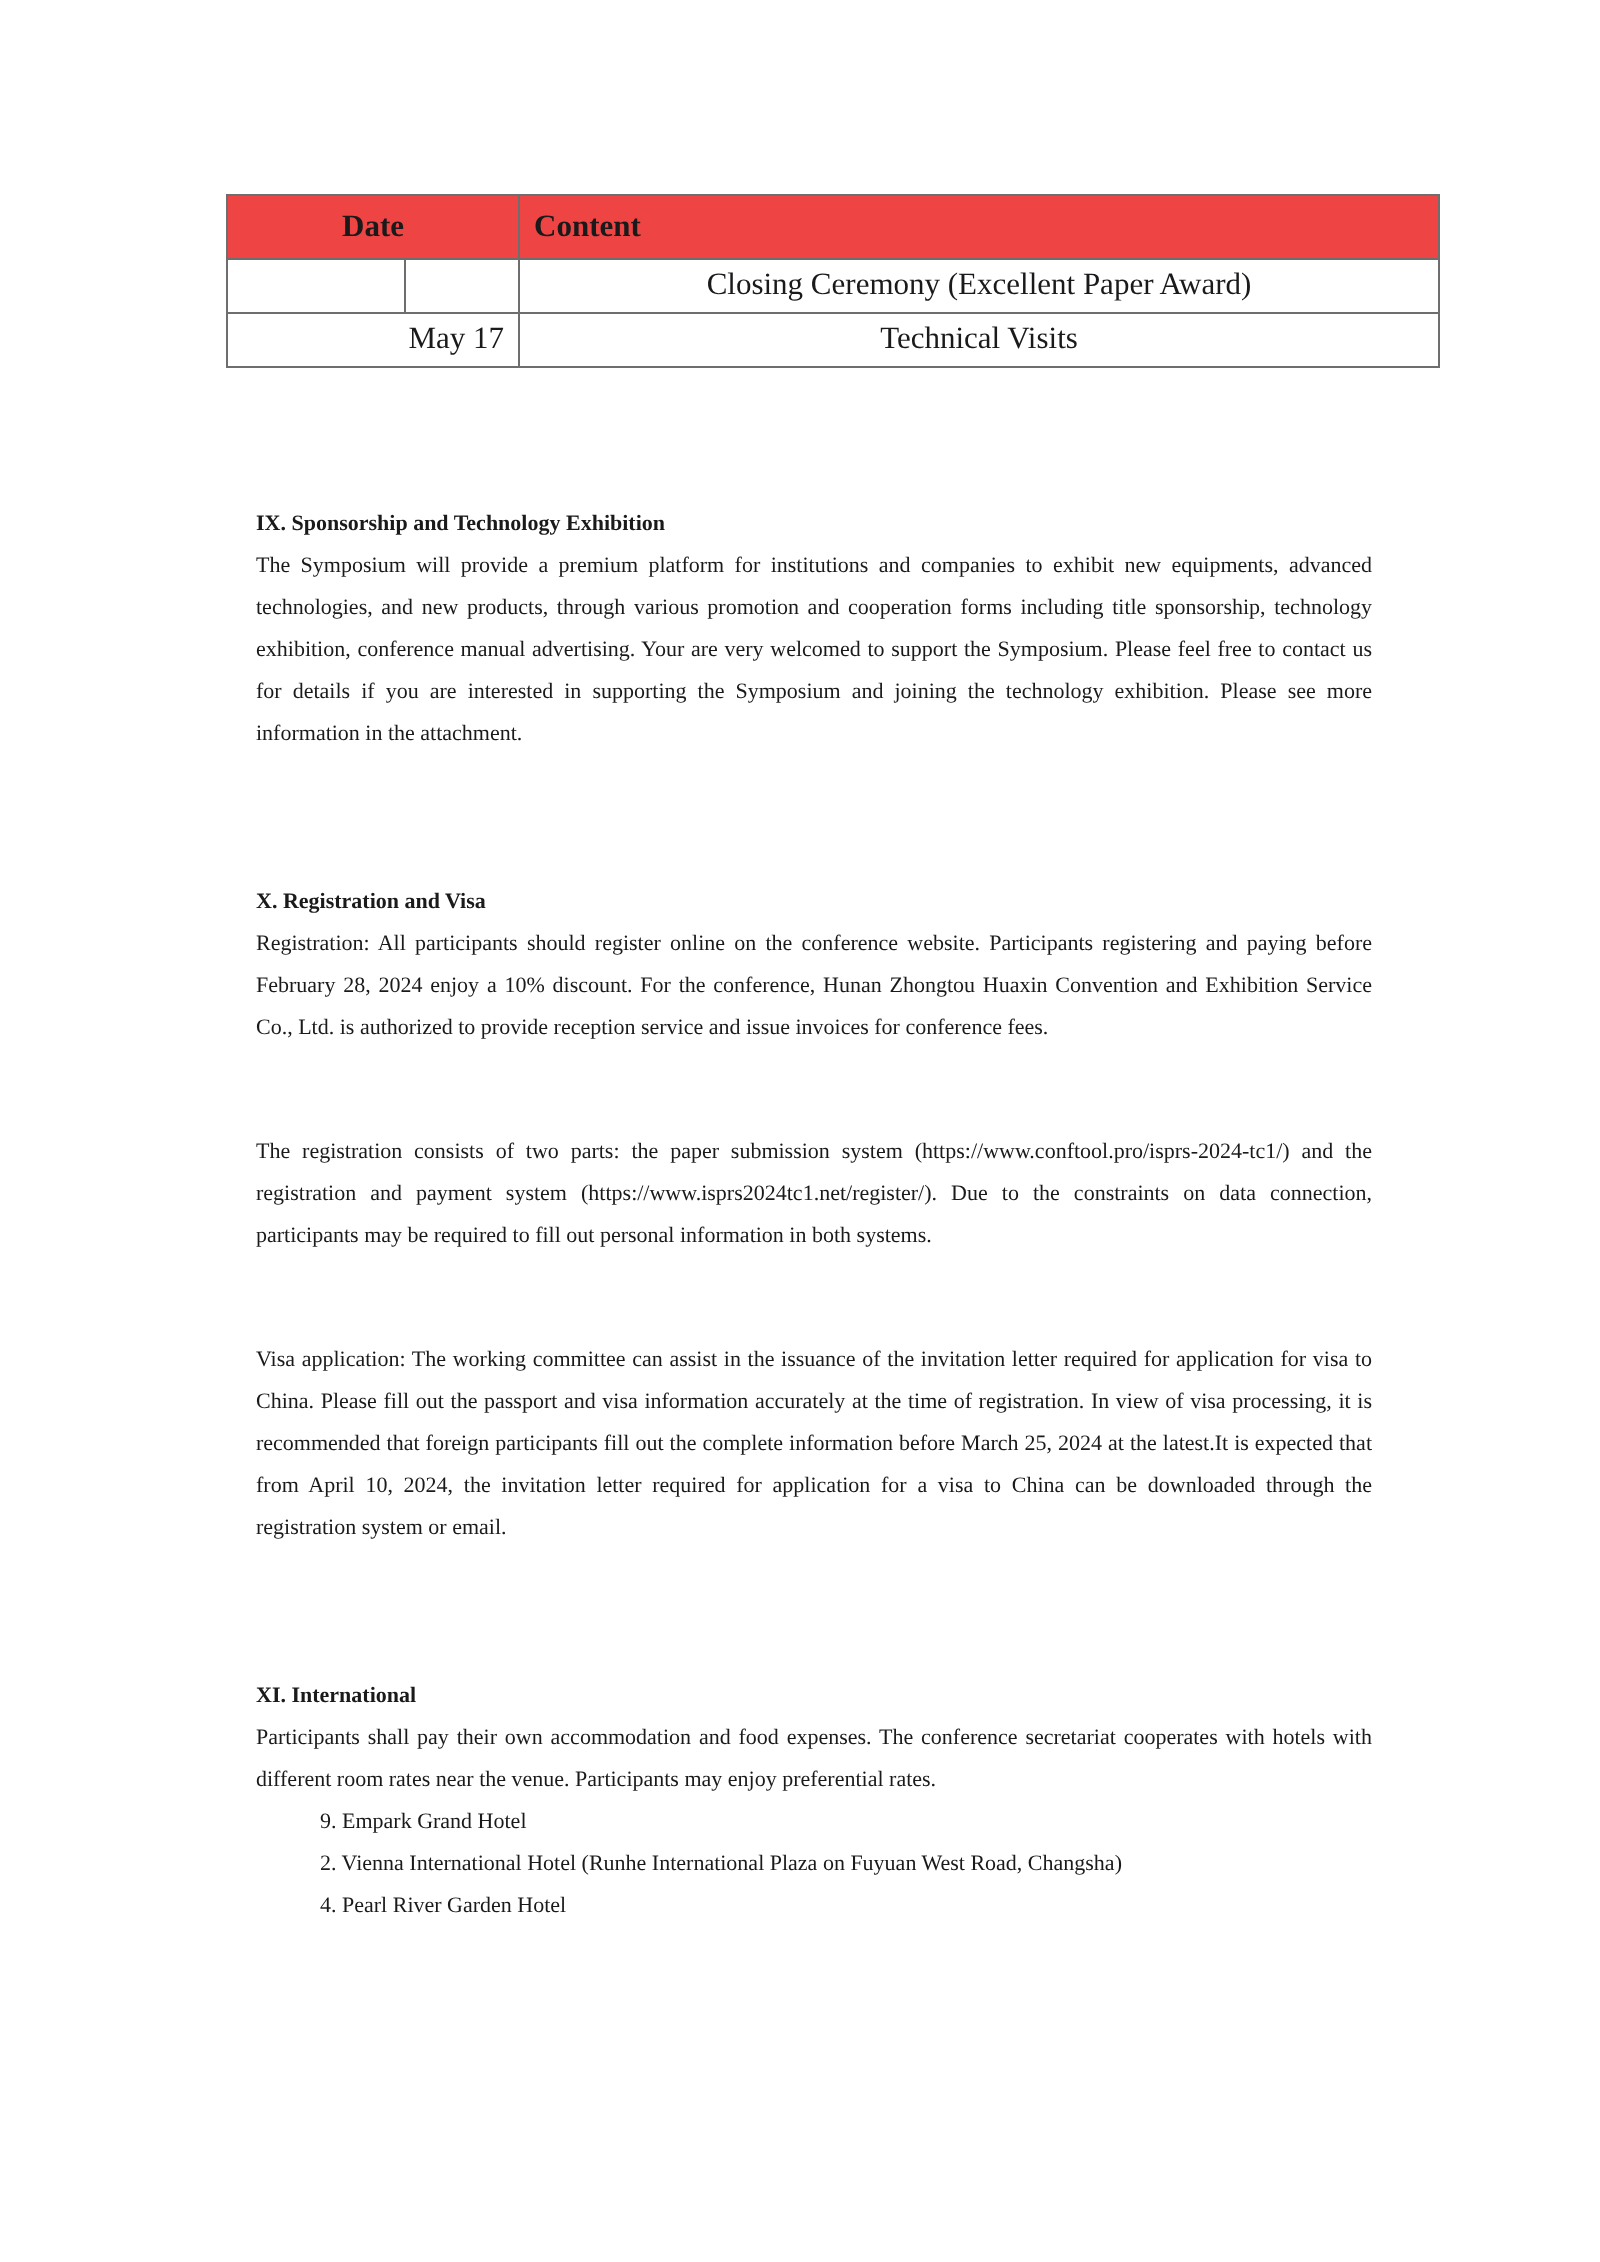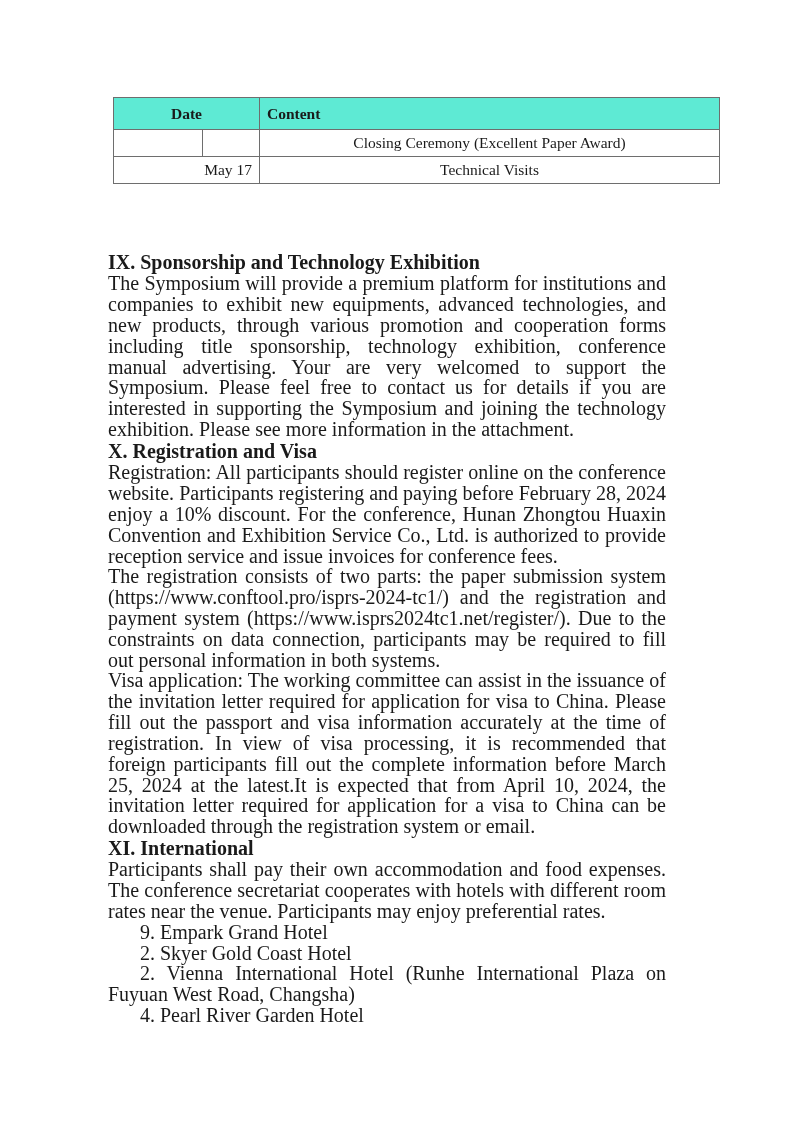--- a/index.html
+++ b/index.html
@@ -10,30 +10,30 @@
   .page { position: absolute; left: 0; top: 0; width: 800px; height: 1131px; }
 
   table.sched {
     position: absolute; left: 113px; top: 97px; width: 607px;
     border-collapse: collapse; font-size: 15.5px;
   }
   table.sched td, table.sched th {
     border: 1px solid #6e6e6e; padding: 0 7px; height: 26px; line-height: 26px;
   }
   table.sched th {
-    background: #5eead4; font-weight: bold; text-align: center; height: 31px; line-height: 31px; margin-top: 24px;
+    background: #ef4444; font-weight: bold; text-align: center; height: 31px; line-height: 31px; margin-top: 24px;
   }
   .c-date { width: 130px; text-align: right; }
   .c-sub1 { width: 74px; }
   .c-sub2 { width: 42px; }
   .c-content { text-align: center; }
 
   .text-block {
-    position: absolute; left: 108px; width: 558px;
-    font-size: 20px; line-height: 20.9px; text-align: justify;
+    position: absolute; left: 128px; width: 558px;
+    font-size: 11px; line-height: 20.9px; text-align: justify;
   }
   .heading { font-weight: bold; }
   .para { margin: 0; }
   .list-item { padding-left: 32px; }
   .list-item.wrap { padding-left: 0; text-indent: 32px; }
 </style>
 </head>
 <body>
 
 <div class="page">
@@ -71,18 +71,17 @@
   </div>
 
   <div class="text-block" style="top:670px;">
     <p class="para">Visa application: The working committee can assist in the issuance of the invitation letter required for application for visa to China. Please fill out the passport and visa information accurately at the time of registration. In view of visa processing, it is recommended that foreign participants fill out the complete information before March 25, 2024 at the latest.It is expected that from April 10, 2024, the invitation letter required for application for a visa to China can be downloaded through the registration system or email.</p>
   </div>
 
   <div class="text-block" style="top:838px;">
     <div class="heading">XI. International</div>
     <p class="para">Participants shall pay their own accommodation and food expenses. The conference secretariat cooperates with hotels with different room rates near the venue. Participants may enjoy preferential rates.</p>
     <div class="list-item">9. Empark Grand Hotel</div>
-    <div class="list-item">2. Skyer Gold Coast Hotel</div>
     <div class="list-item wrap">2. Vienna International Hotel (Runhe International Plaza on Fuyuan West Road, Changsha)</div>
     <div class="list-item">4. Pearl River Garden Hotel</div>
   </div>
 
 </div>
 
 </body></html>

